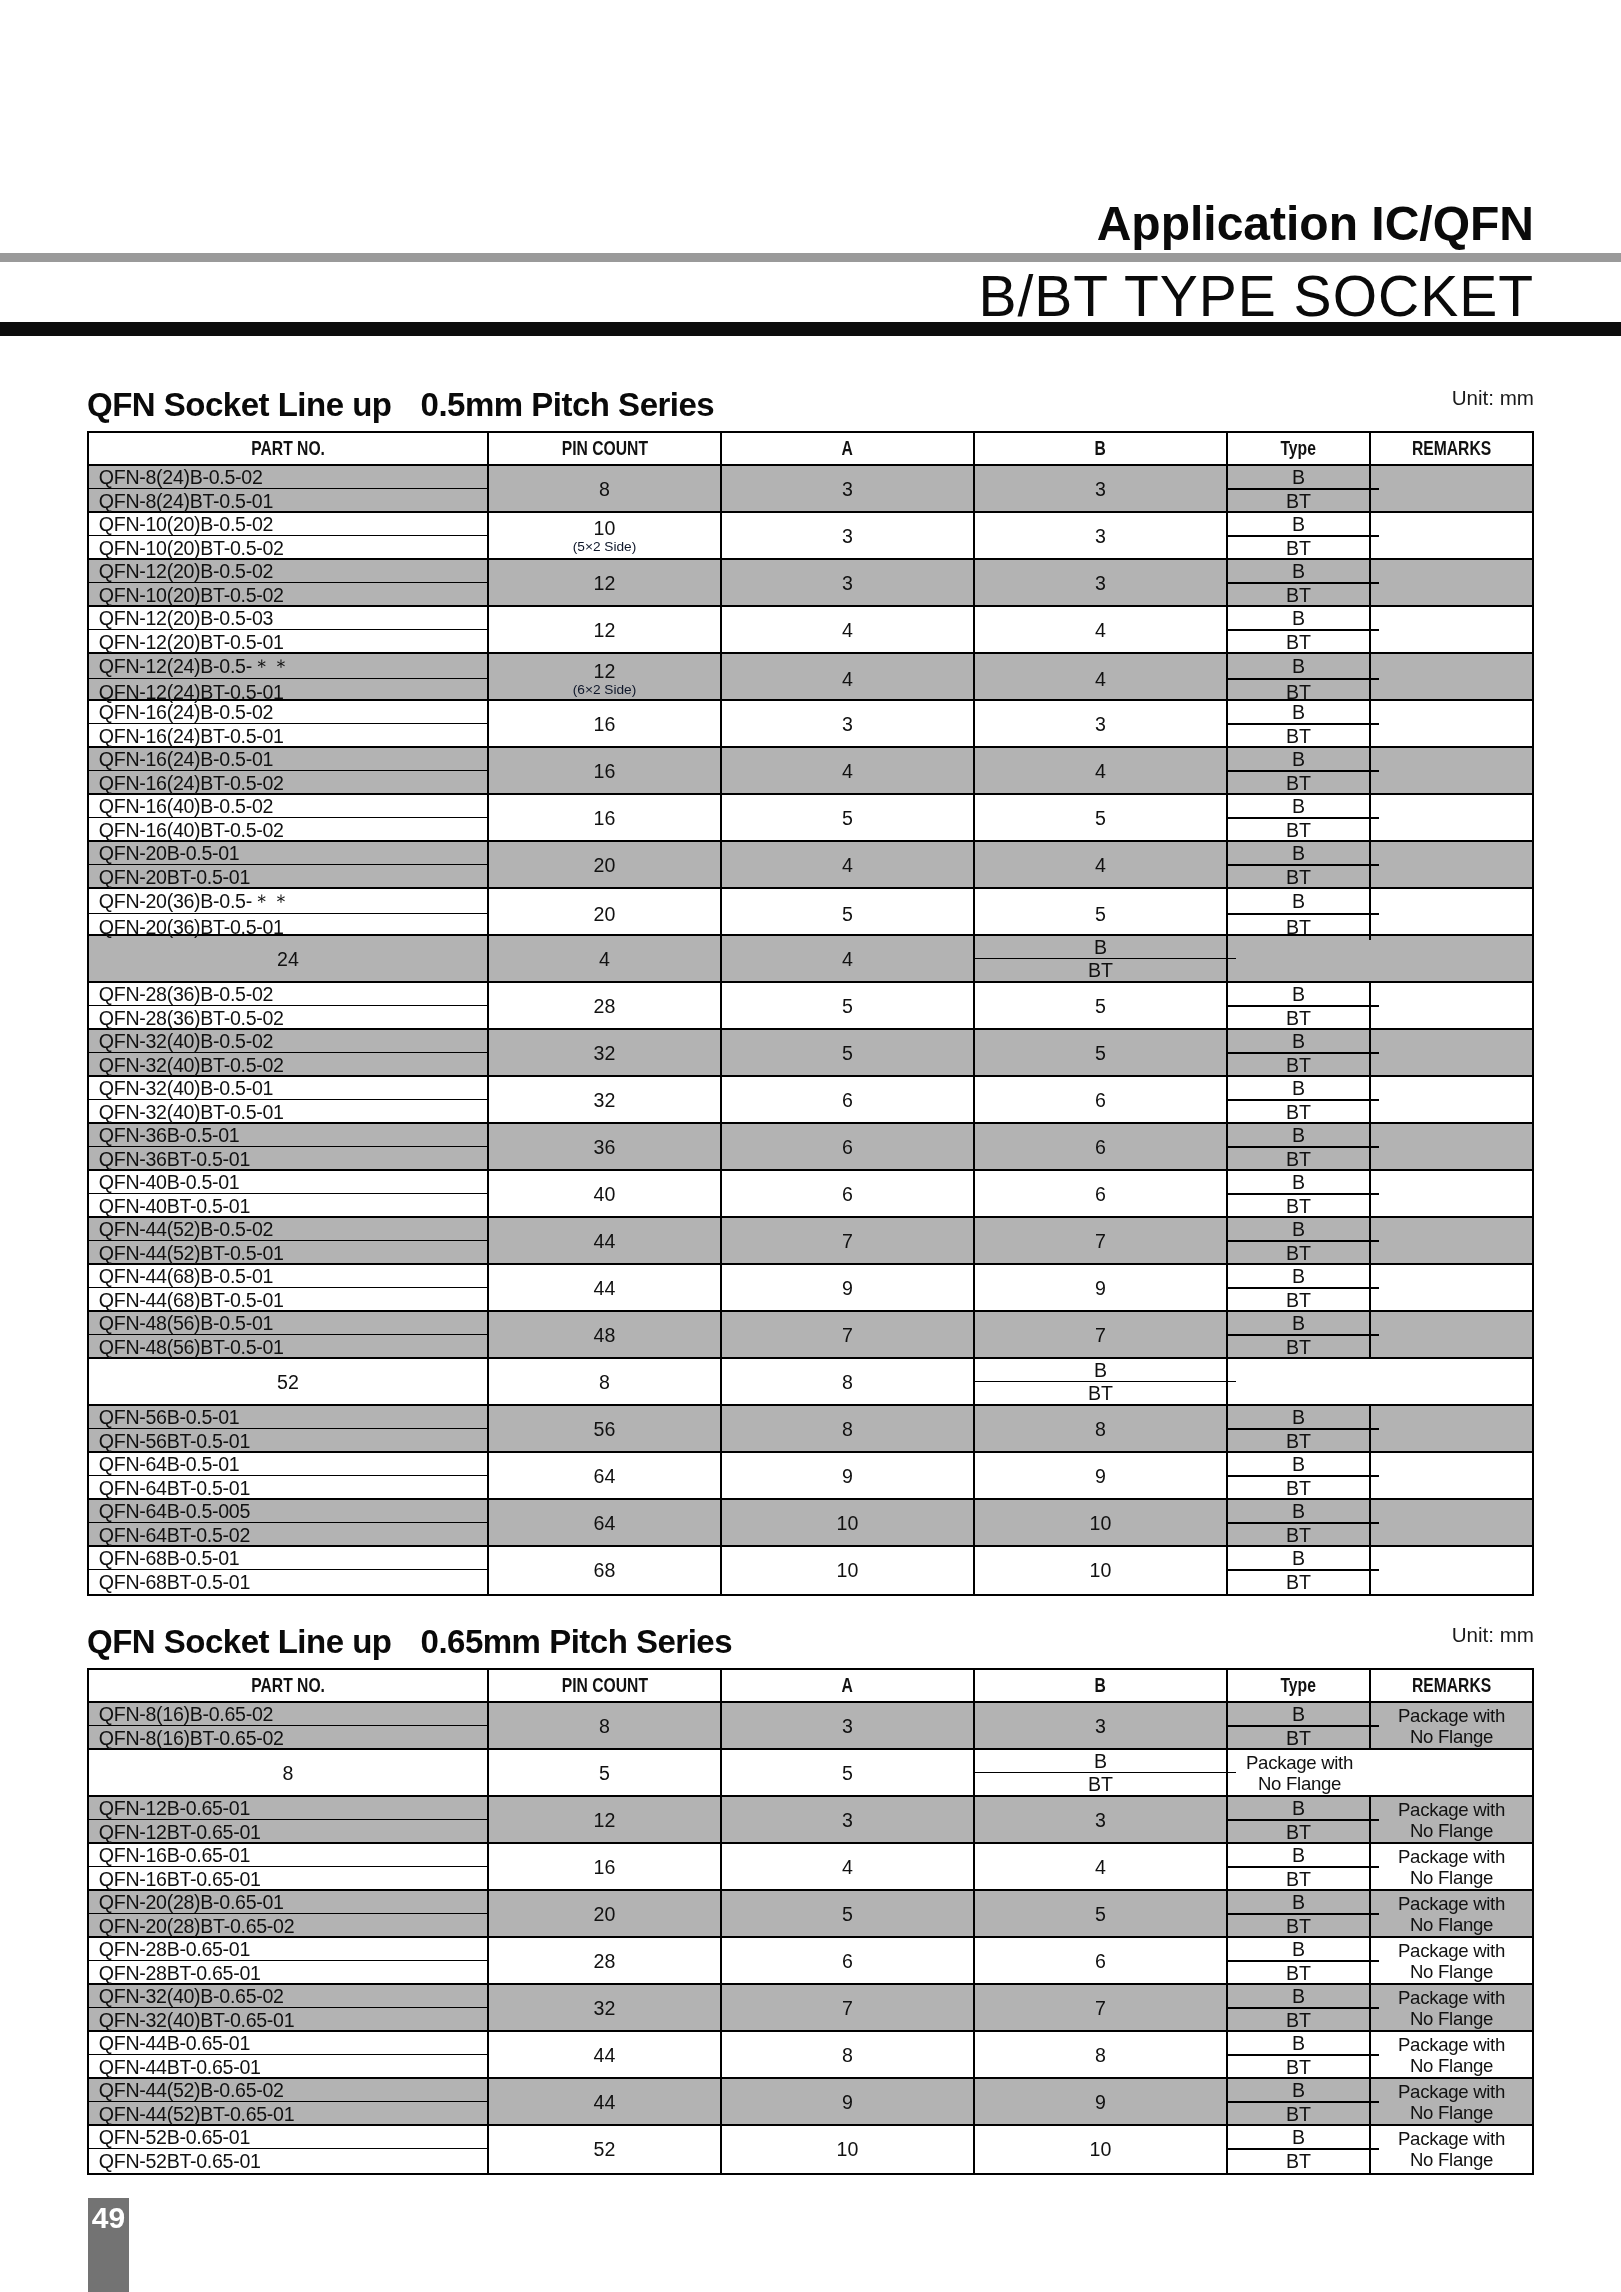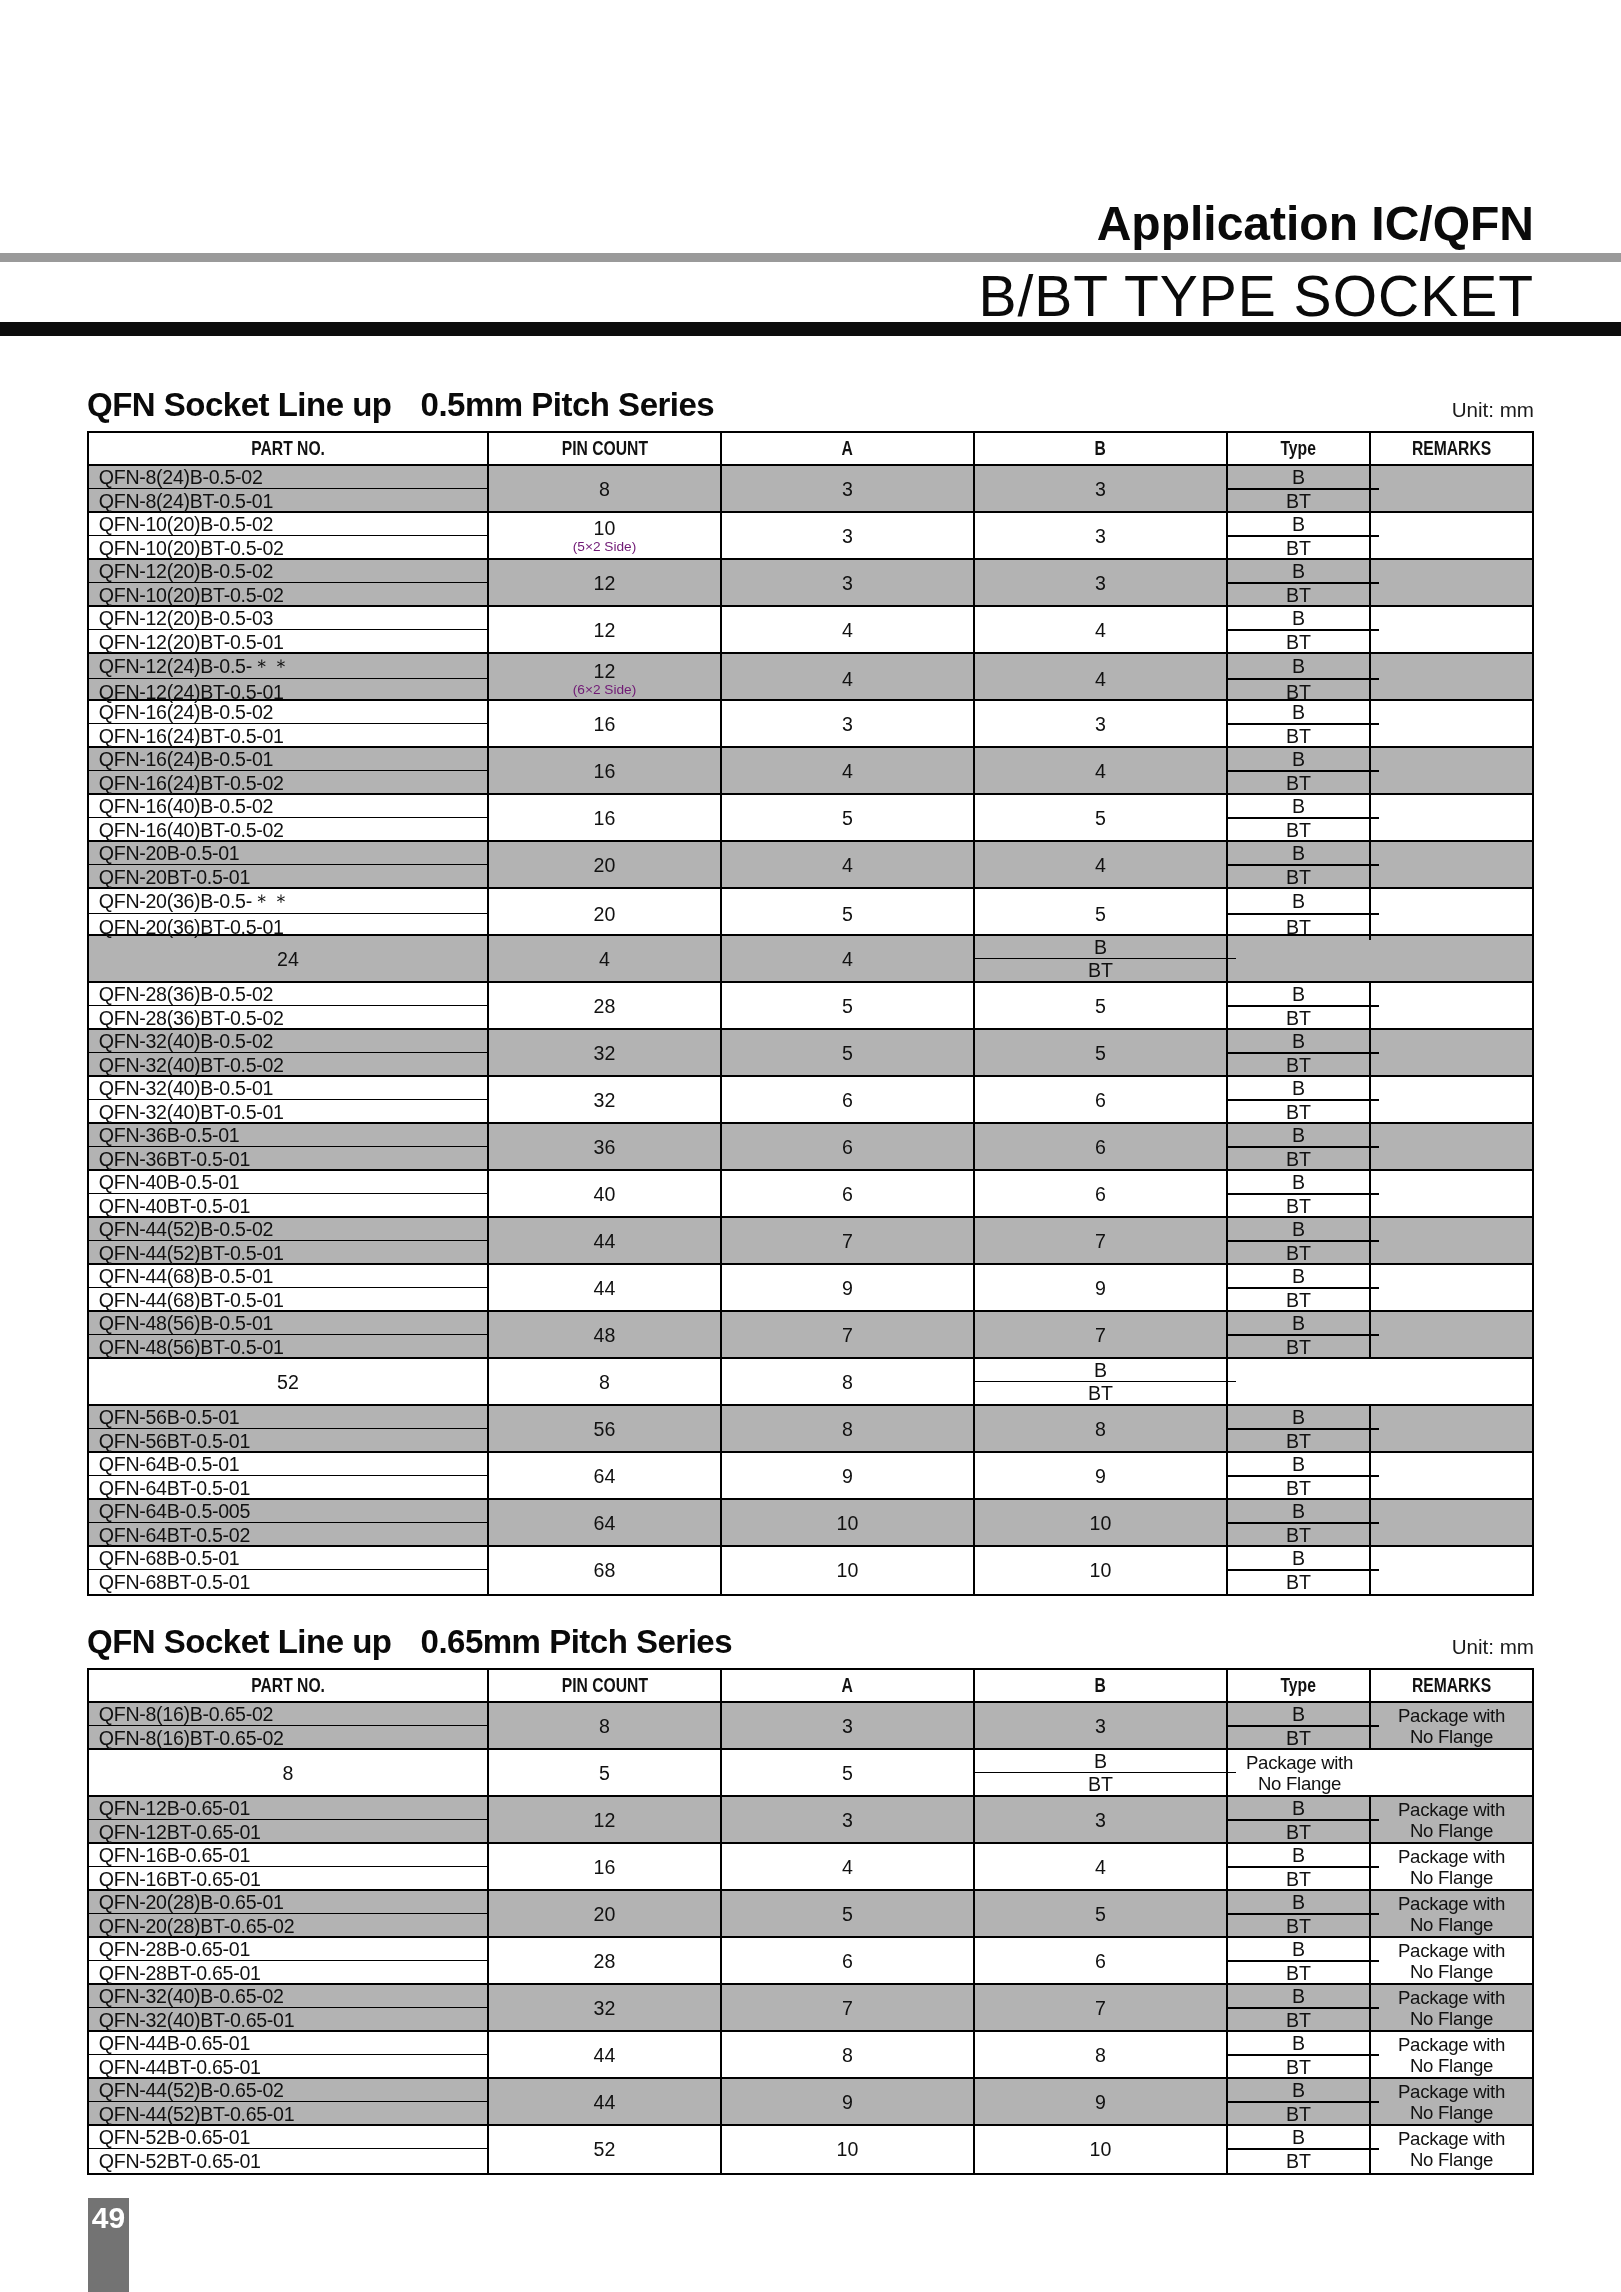--- a/index.html
+++ b/index.html
@@ -8,42 +8,42 @@
   
   .app-line{position:absolute;top:196px;right:87px;font-size:48px;font-weight:700;letter-spacing:0px;color:#0a0a0a;white-space:nowrap;}
   .rule-gray{position:absolute;top:253px;left:0;width:1621px;height:8.8px;background:#9a9a9a;}
   .main-title{position:absolute;top:263px;right:87px;font-size:57px;font-weight:400;color:#0a0a0a;white-space:nowrap;letter-spacing:1px;}
   .rule-black{position:absolute;top:322px;left:0;width:1621px;height:13.7px;background:#0c0c0c;}
 
   
   .lineup{position:absolute;left:87px;width:1447px;}
   .lineup.s1{top:386px;}
   .lineup.s2{top:1623px;}
-  .sec-head{display:flex;justify-content:space-between;align-items:flex-end;margin-bottom:6.9px;}
+  .sec-head{display:flex;justify-content:space-between;margin-bottom:6.9px;}
   .sec-title{font-size:33px;font-weight:700;letter-spacing:-0.5px;white-space:nowrap;color:#0a0a0a;}
   .sec-title .gap{display:inline-block;width:29px;}
   .unit{font-size:20.6px;color:#1a1a1a;padding-bottom:2px;}
 
   
   .tbl{border:2px solid #000;background:#fff;}
   .hrow,.pair{display:grid;grid-template-columns:400px 233px 253px 253px 143px 161px;}
   .hrow{height:31px;border-bottom:2px solid #000;}
   .hcell{display:flex;align-items:center;justify-content:center;border-right:2px solid #000;overflow:hidden;}
   .hcell:last-child{border-right:none;}
   .hcell span{font-weight:700;font-size:19.6px;transform:scaleX(0.8);white-space:nowrap;letter-spacing:0px;}
   .pair{height:47px;box-sizing:border-box;border-bottom:2px solid #000;}
   .pair:last-child{border-bottom:none;}
   .pair.gray{background:#b3b3b3;}
   .cell{border-right:2px solid #000;box-sizing:border-box;}
   .cell.last{border-right:none;}
   .c-part{display:flex;flex-direction:column;}
   .part-row{height:50%;display:flex;align-items:center;padding-left:9.8px;box-sizing:border-box;font-size:19.6px;letter-spacing:-0.3px;white-space:nowrap;}
   .part-row.b{border-bottom:1.5px solid #000;}
   .c-num{display:flex;flex-direction:column;align-items:center;justify-content:center;font-size:19.6px;line-height:1.05;}
-  .pin-note{font-size:13.7px;color:#701a75;margin-top:1px;}
+  .pin-note{font-size:13.7px;color:#0f172a;margin-top:1px;}
   .c-type{position:relative;display:flex;flex-direction:column;}
   .type-row{height:50%;display:flex;align-items:center;justify-content:center;font-size:19.6px;}
   .type-sep{position:absolute;left:0;right:-9.8px;top:calc(50% - 1px);height:1.5px;background:#000;z-index:3;}
   .c-rem{display:flex;flex-direction:column;align-items:center;justify-content:center;text-align:center;font-size:18.6px;line-height:1.15;letter-spacing:-0.3px;}
 
   
   .pagenum-box{position:absolute;left:88px;top:2198px;width:41px;height:94px;background:#737373;display:flex;justify-content:center;align-items:flex-start;}
   .pagenum-box span{color:#fff;font-size:30px;font-weight:700;line-height:1;padding-top:4.9px;}
 </style>
 </head>

